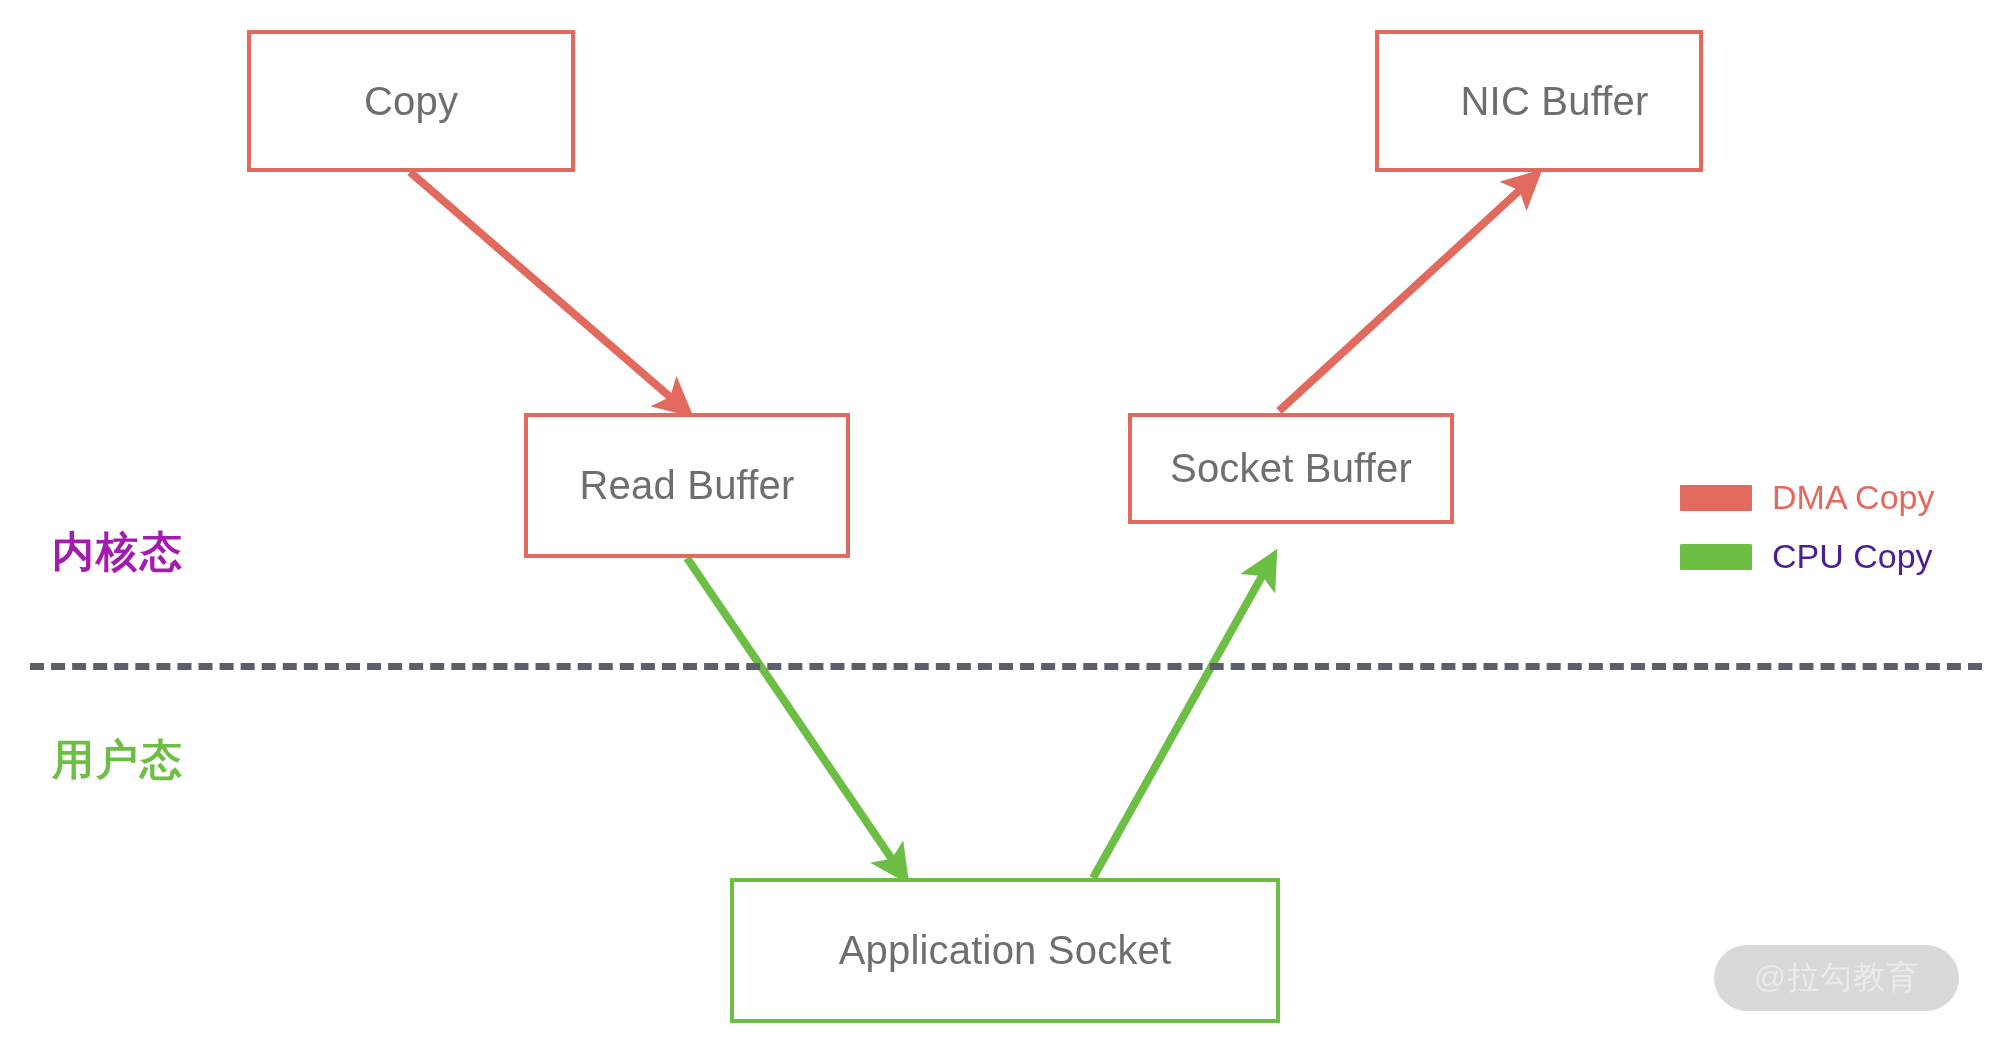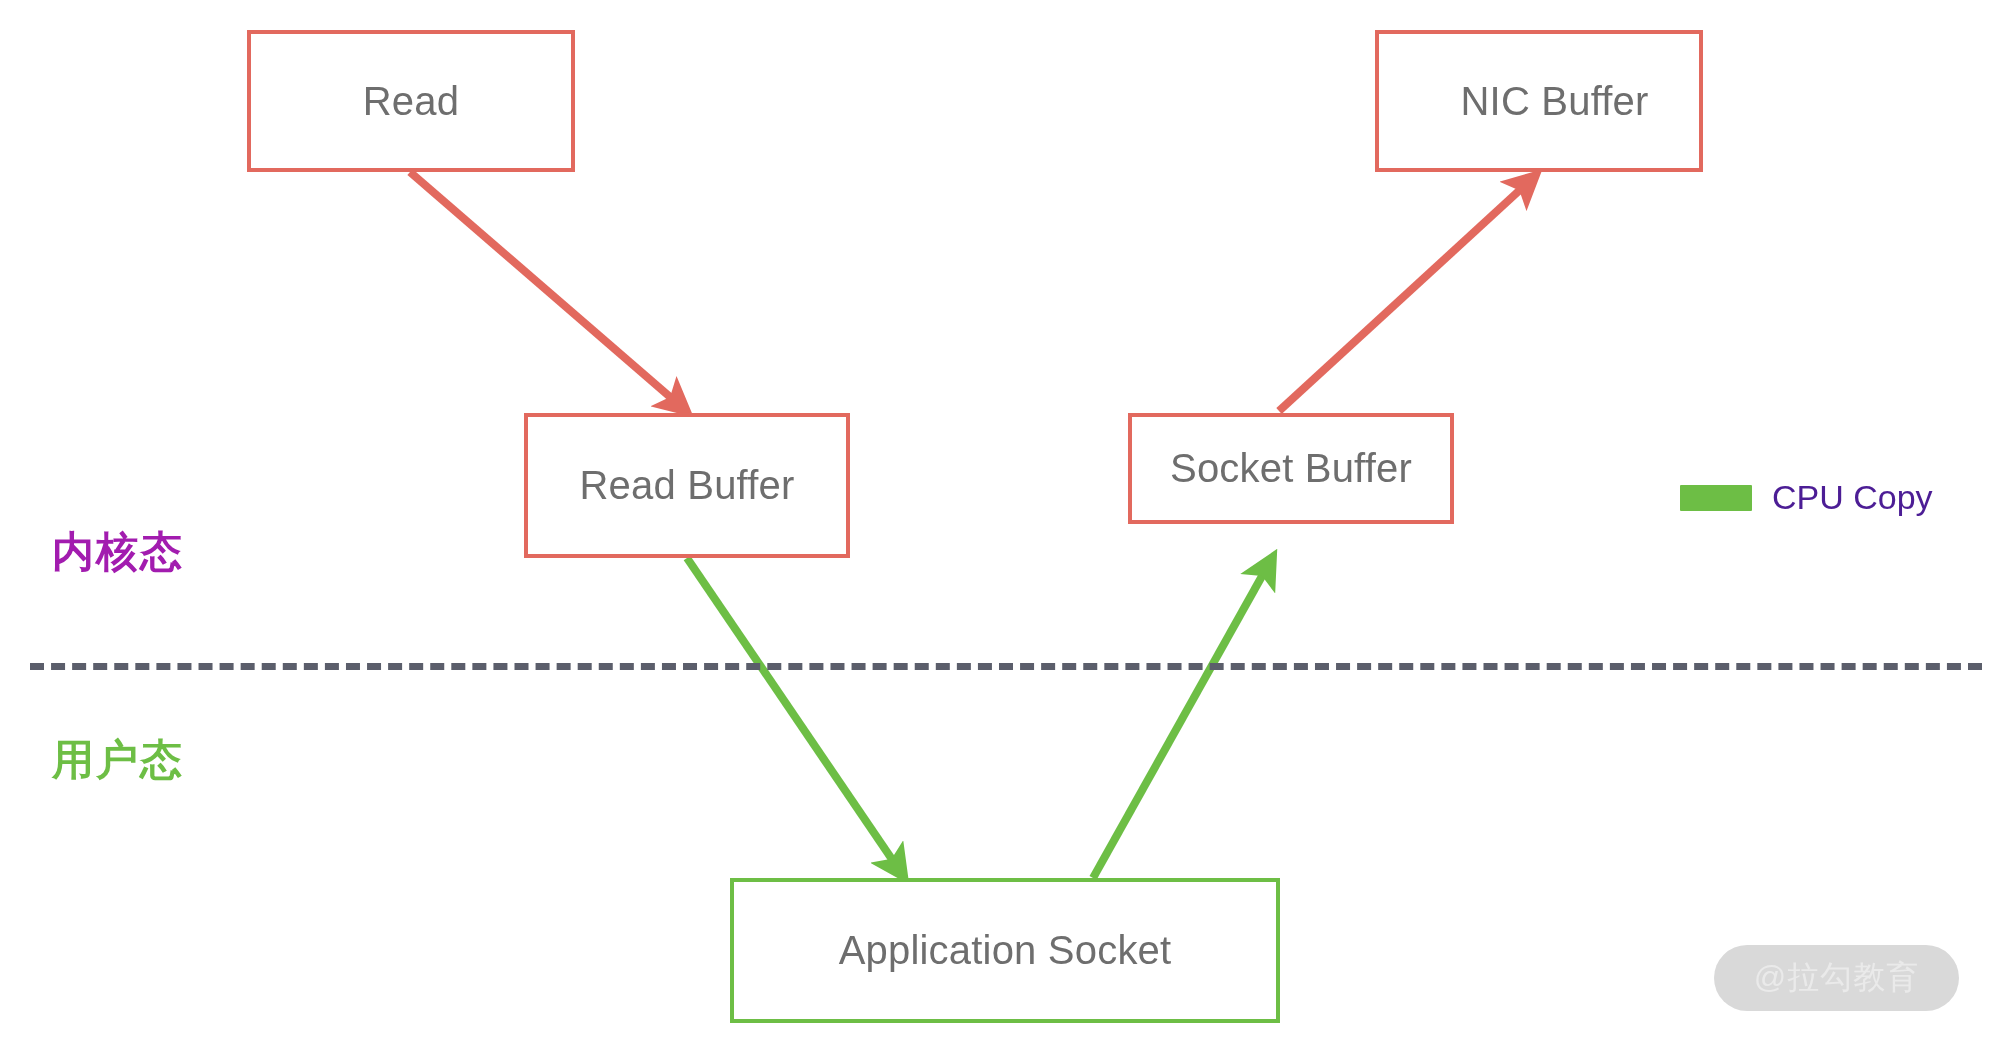--- a/index.html
+++ b/index.html
@@ -134,21 +134,21 @@
     <line x1="687" y1="558" x2="902" y2="874" stroke="#6dbe45" stroke-width="8" stroke-linecap="butt" marker-end="url(#head-green)"></line>
 
     <line x1="1093" y1="878" x2="1271" y2="560" stroke="#6dbe45" stroke-width="8" stroke-linecap="butt" marker-end="url(#head-green)"></line>
 
     <line x1="1279" y1="411" x2="1533" y2="178" stroke="#e2695e" stroke-width="8" stroke-linecap="butt" marker-end="url(#head-red)"></line>
   </svg>
 
   <div id="divider-line"></div>
 
   <div class="node-box kernel" id="box-disk">
-    <span class="node-label">Read</span>
+    <span class="node-label">Copy</span>
   </div>
 
   <div class="node-box kernel" id="box-nic-buffer">
     <span class="node-label">NIC Buffer</span>
   </div>
 
   <div class="node-box kernel" id="box-read-buffer">
     <span class="node-label">Read Buffer</span>
   </div>
 
@@ -158,20 +158,24 @@
 
   <div class="node-box user" id="box-application-buffer">
     <span class="node-label">Application Socket</span>
   </div>
 
   <div class="mode-label" id="label-kernel-mode">内核态</div>
   <div class="mode-label" id="label-user-mode">用户态</div>
 
   <div id="legend">
     <div class="legend-row">
+      <span class="legend-swatch" style="background:#e2695e"></span>
+      <span class="legend-text" style="color:#e2695e">DMA Copy</span>
+    </div>
+    <div class="legend-row">
       <span class="legend-swatch" style="background:#6dbe45"></span>
       <span class="legend-text" style="color:#4c1d95">CPU Copy</span>
     </div>
   </div>
 
   <div id="watermark">
     <span id="watermark-text">@拉勾教育</span>
   </div>
 
 </div>

